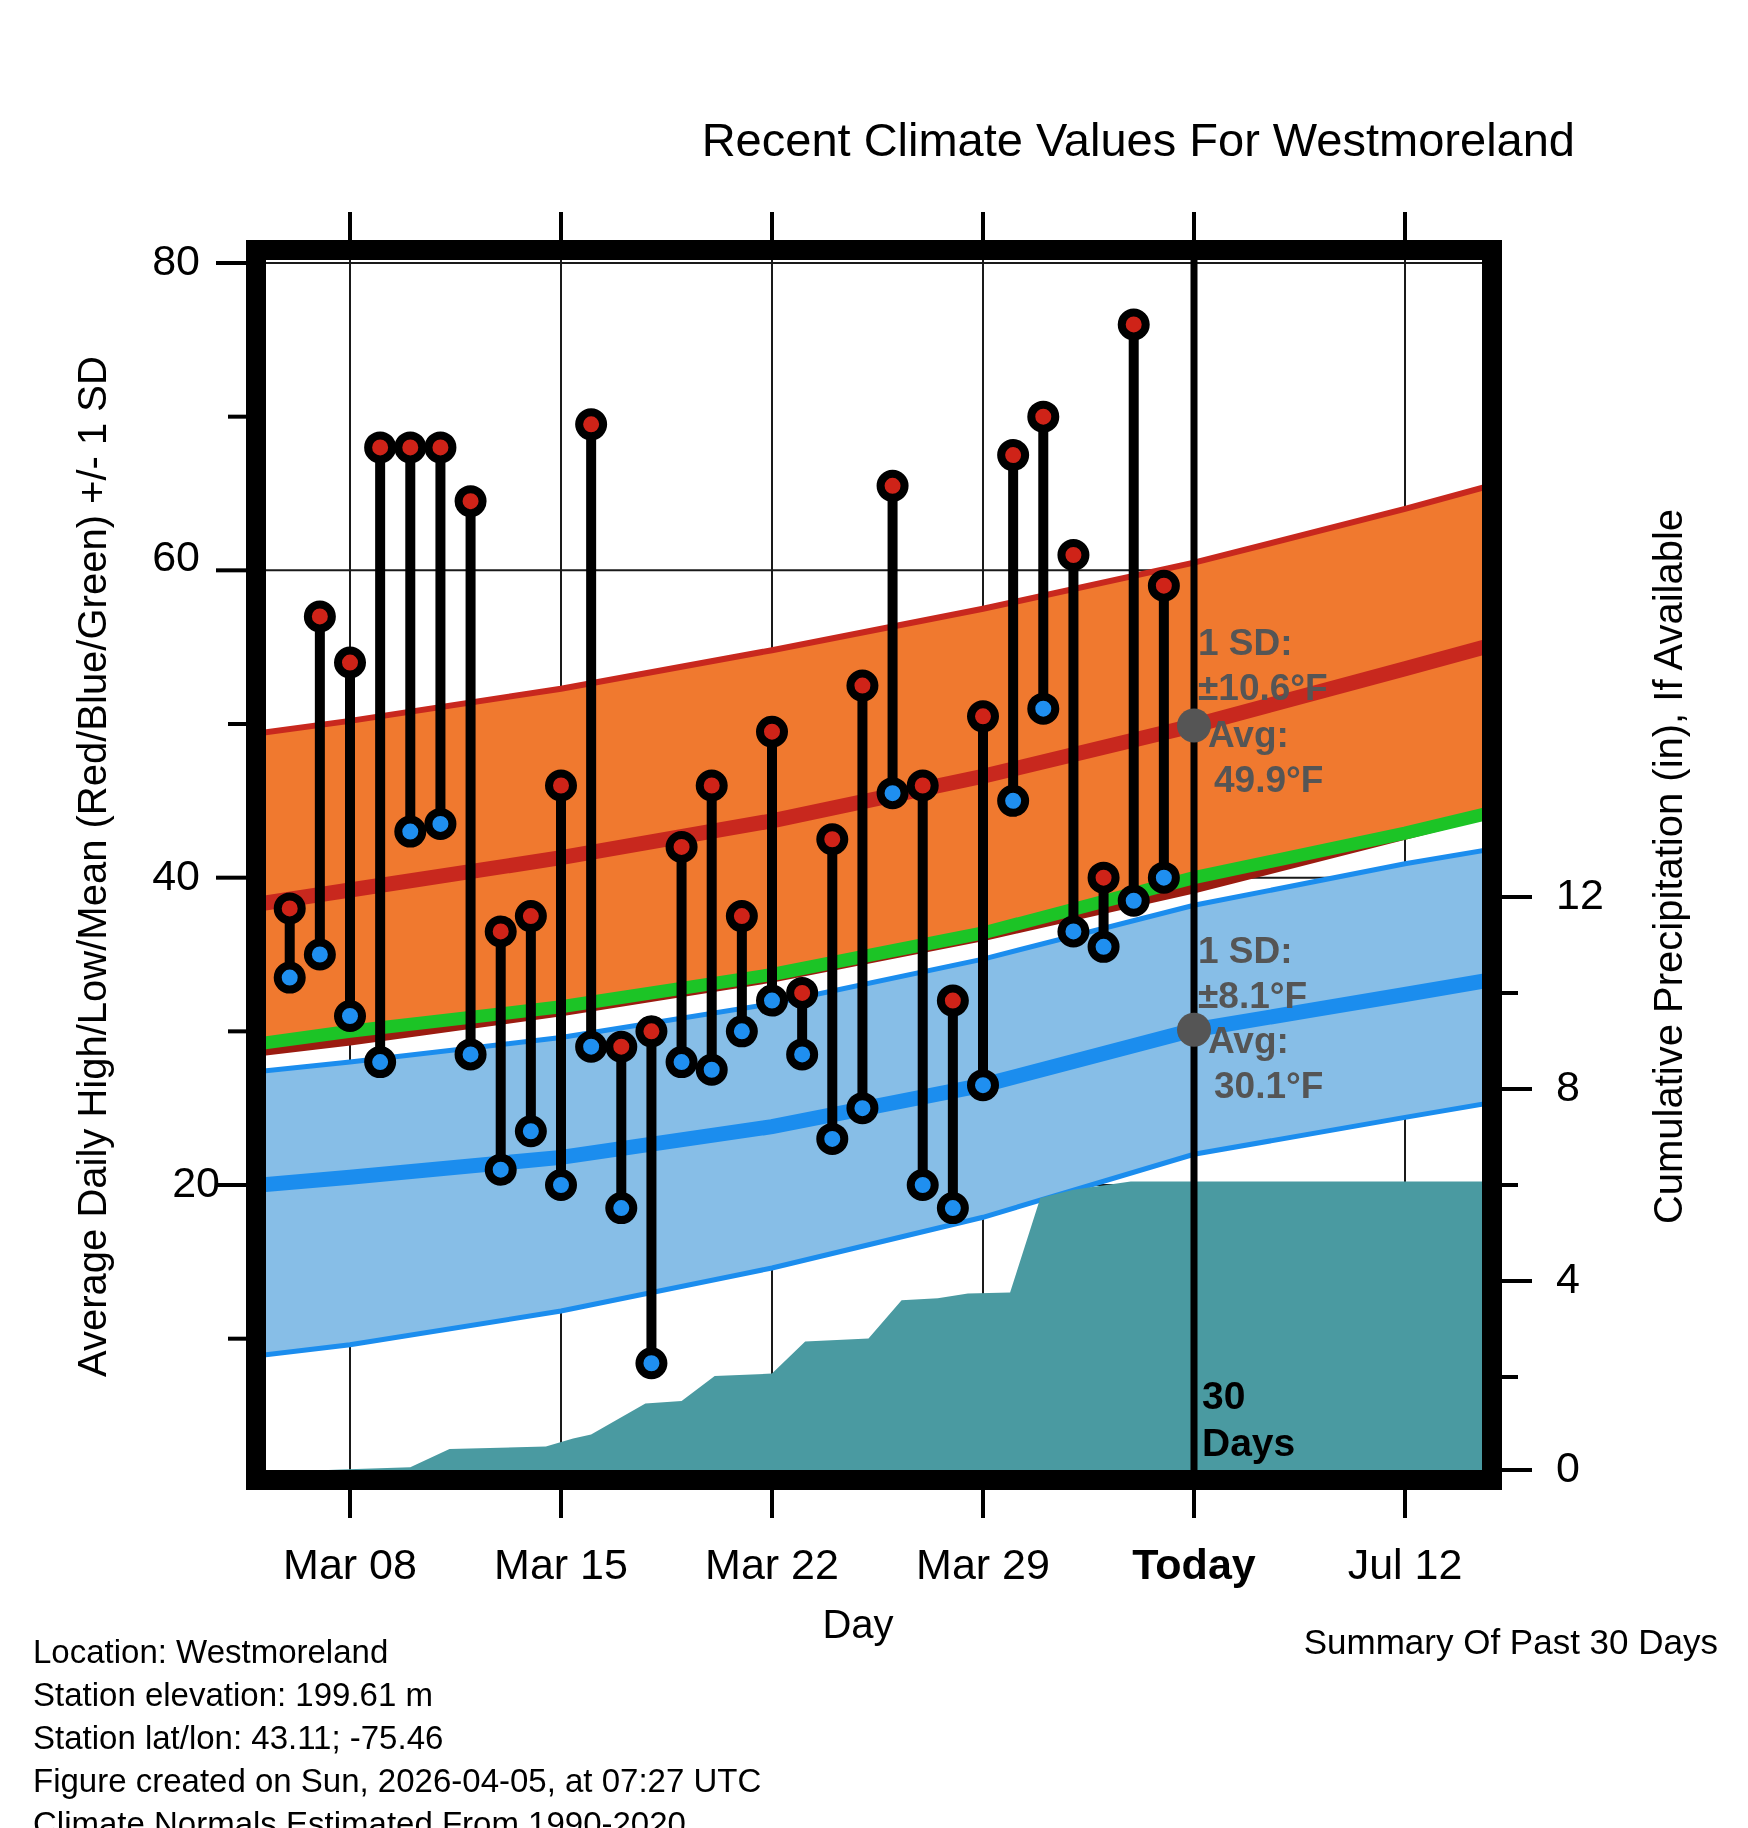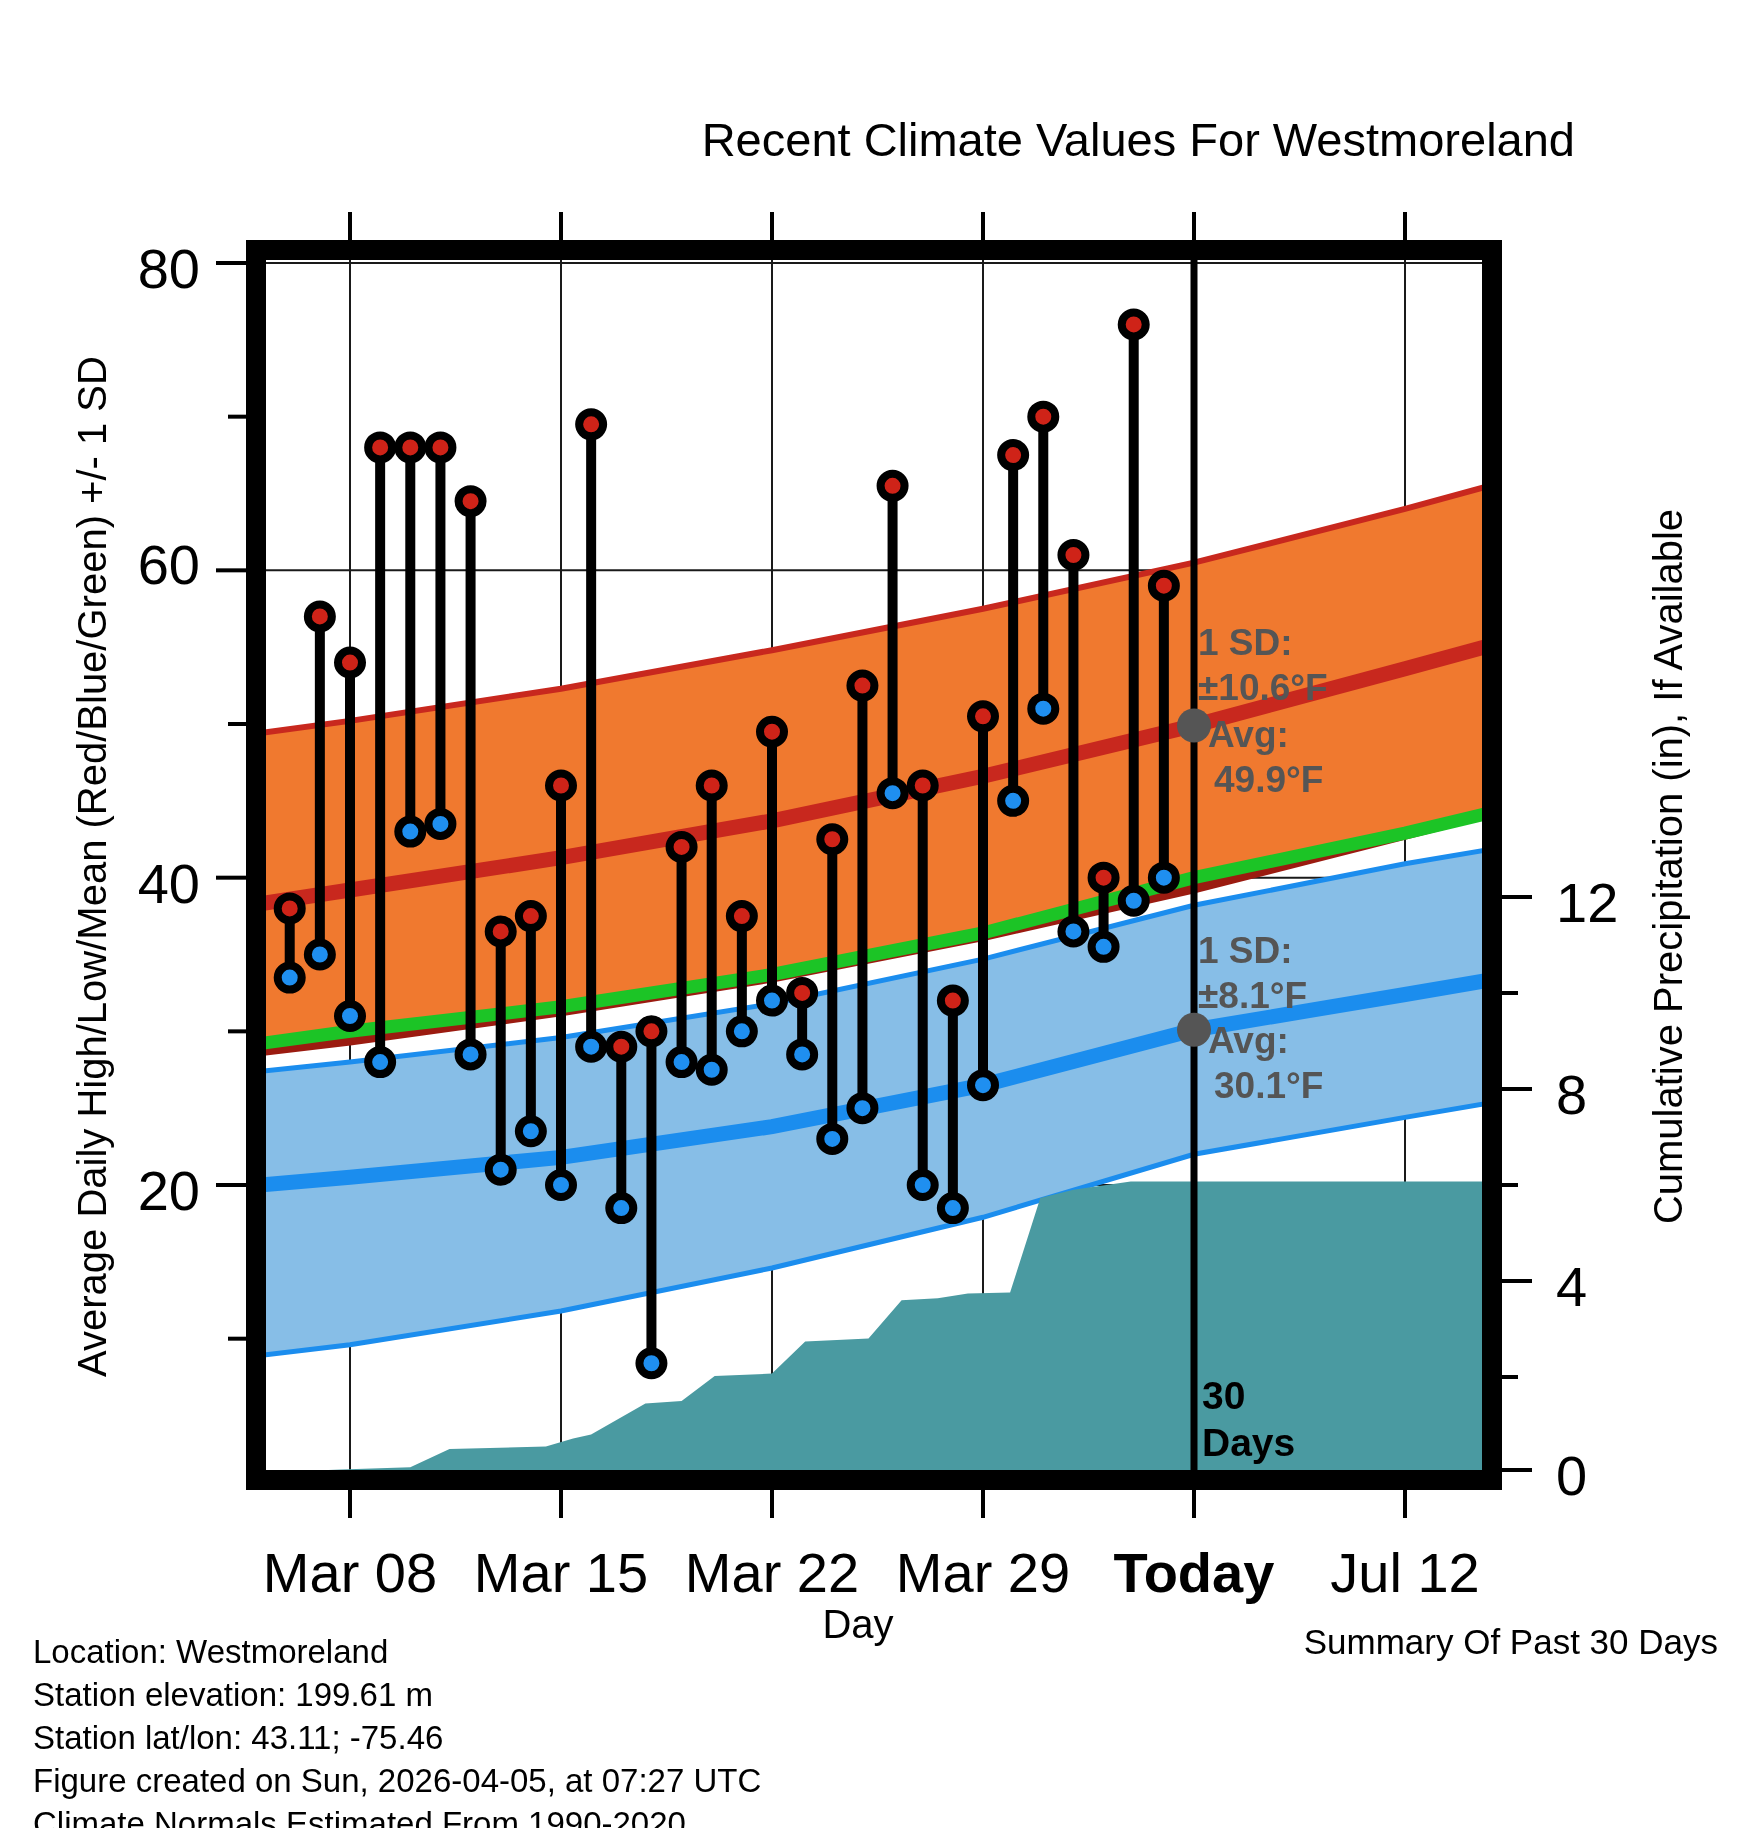--- a/index.html
+++ b/index.html
@@ -3,21 +3,21 @@
 <meta charset="utf-8">
 <style>
   html,body{margin:0;padding:0;background:#ffffff;}
   .figure{position:relative;width:1748px;height:1828px;background:#ffffff;
           font-family:"Liberation Sans", sans-serif;color:#000;overflow:hidden;}
   .figure svg{position:absolute;left:0;top:0;}
   .abs{position:absolute;white-space:nowrap;}
   .title{font-size:47px;text-align:right;}
   .axis-title{font-size:40px;text-align:center;}
   .rot{transform:rotate(-90deg);}
-  .tick-label{font-size:56px;}
+  .tick-label{font-size:43px;}
   .tick-left{width:200px;text-align:right;}
   .tick-bottom{width:220px;text-align:center;}
   .bold{font-weight:bold;}
   .ann{font-size:37px;font-weight:bold;color:#555555;line-height:45px;}
   .ann .indent{padding-left:6px;}
   .window-ann{font-size:39px;font-weight:bold;color:#000;line-height:47px;}
   .info{font-size:33px;line-height:43px;}
   .summary{text-align:right;font-size:39px;line-height:48px;}
   .summary .heading{font-size:35px;margin-bottom:4px;}
   .summary .val{display:inline-block;min-width:160px;text-align:right;font-weight:bold;}
@@ -219,21 +219,21 @@
     </div>
 
   <div class="abs summary" style="right:30px;top:1618px;">
     <div class="heading">Summary Of Past 30 Days</div>
     <div id="summary-rows">
       </div>
   </div>
 <div class="abs tick-label tick-left" style="left:0;top:236px;">80</div>
     <div class="abs tick-label tick-left" style="left:0;top:532px;">60</div>
     <div class="abs tick-label tick-left" style="left:0;top:850.6800000000001px;">40</div>
-    <div class="abs tick-label tick-left" style="left:0;top:1158.02px;">20</div>
+    <div class="abs tick-label tick-left" style="left:0;top:1158.02px;padding-left:20px;">20</div>
     <div class="abs tick-label " style="left:1556px;top:870px;">12</div>
     <div class="abs tick-label " style="left:1556px;top:1062px;">8</div>
     <div class="abs tick-label " style="left:1556px;top:1254px;">4</div>
     <div class="abs tick-label " style="left:1556px;top:1443px;">0</div>
     <div class="abs tick-label tick-bottom" style="left:240px;top:1540px;">Mar 08</div>
     <div class="abs tick-label tick-bottom" style="left:451.001px;top:1540px;">Mar 15</div>
     <div class="abs tick-label tick-bottom" style="left:662.002px;top:1540px;">Mar 22</div>
     <div class="abs tick-label tick-bottom" style="left:873.003px;top:1540px;">Mar 29</div>
     <div class="abs tick-label tick-bottom bold" style="left:1084.004px;top:1540px;">Today</div>
     <div class="abs tick-label tick-bottom" style="left:1295.005px;top:1540px;">Jul 12</div>

